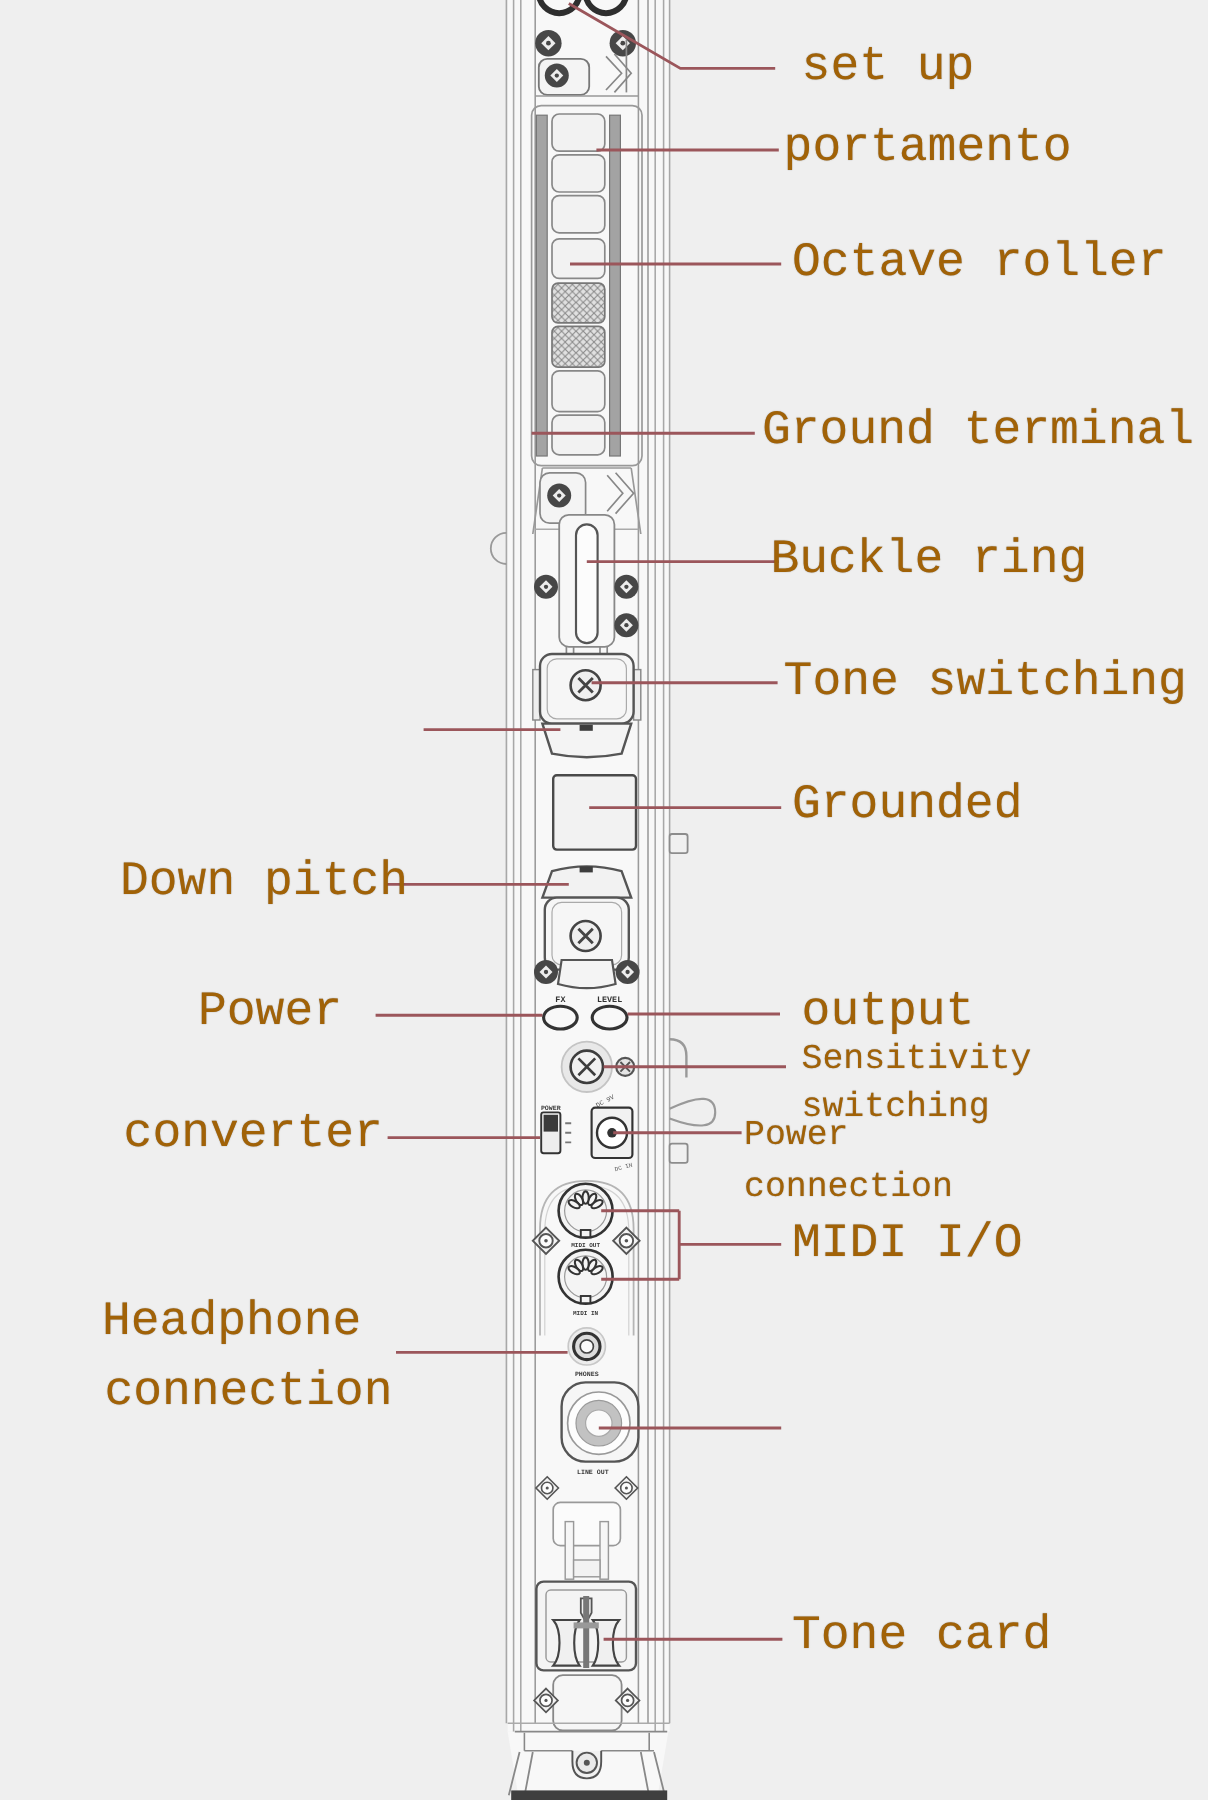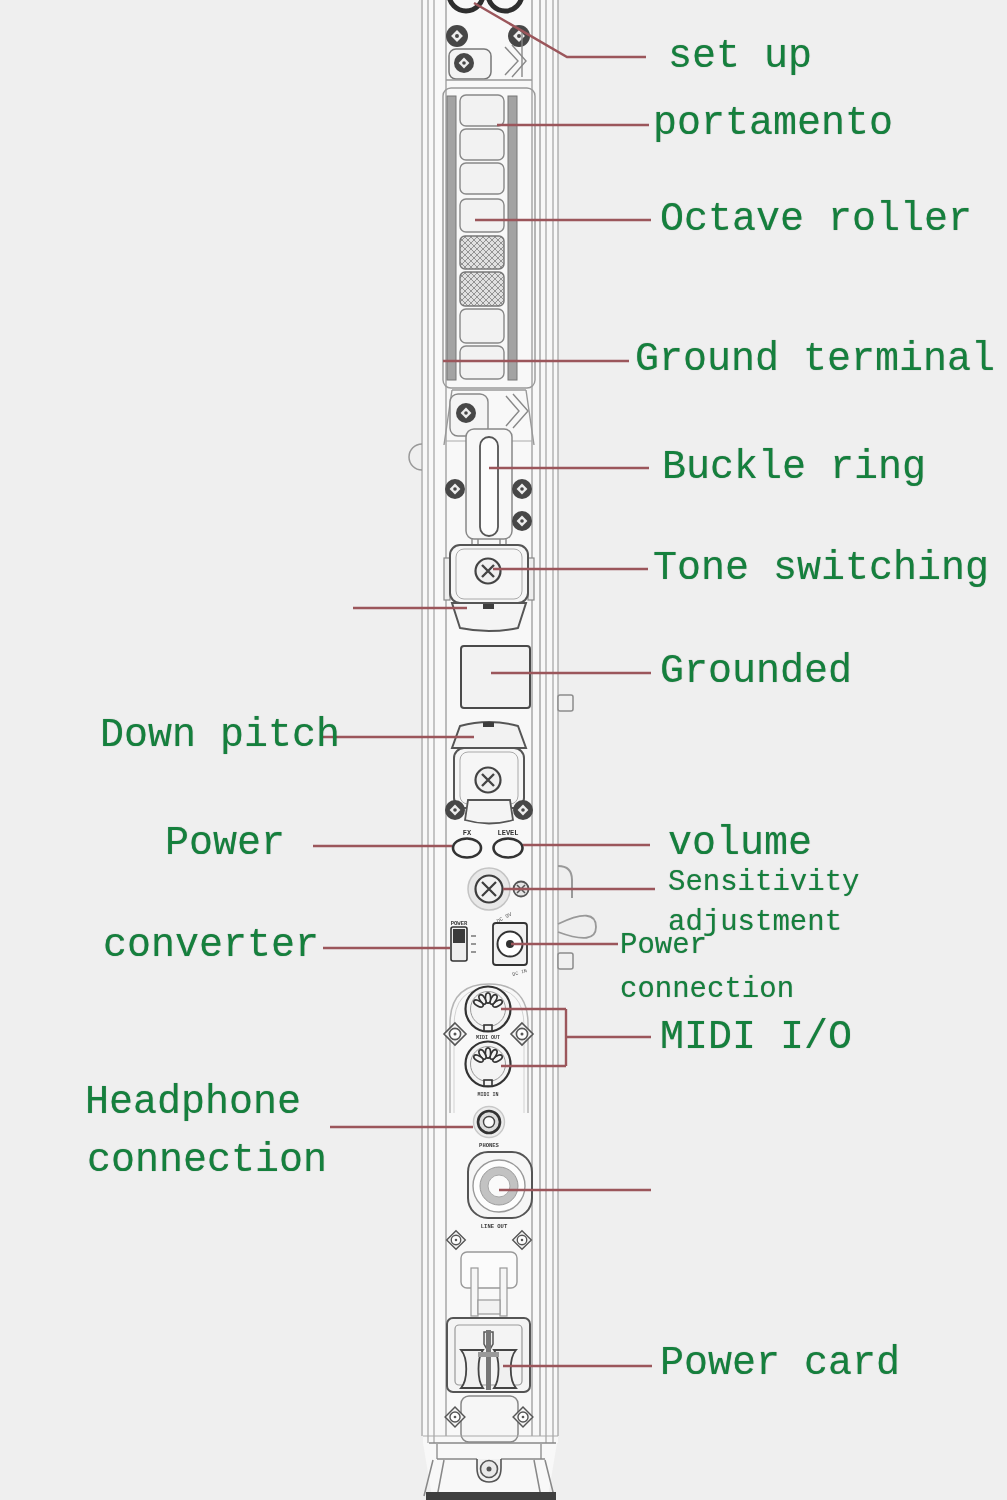--- a/index.html
+++ b/index.html
@@ -3,21 +3,21 @@
 <meta charset="utf-8">
 <style>
   html,body{margin:0;padding:0;background:#e9e9e9;}
   .stage{
     position:relative;width:1007px;height:1500px;overflow:hidden;
     background:#efefef;
     font-family:"Liberation Mono","DejaVu Sans Mono",monospace;
   }
   .stage svg{position:absolute;left:0;top:0;}
   .lab{
-    position:absolute;white-space:nowrap;color:#15803d;
+    position:absolute;white-space:nowrap;color:#a16207;
     font:40px/40px "Liberation Mono","DejaVu Sans Mono",monospace;
     text-shadow:0 0 1px rgba(40,40,40,.45);
     letter-spacing:0;
   }
   .sm{font-size:29px;line-height:33px;font-family:Liberation Mono, monospace;}
 </style>
 </head>
 <body>
 
 <div class="stage">
@@ -268,29 +268,29 @@
     <line x1="330" y1="1127" x2="473" y2="1127"></line>
     <line x1="499" y1="1190" x2="651" y2="1190"></line>
     <line x1="503" y1="1366" x2="652" y2="1366"></line>
   </g>
 </svg>
 
 <div class="lab" style="left:668px;top:37px">set up</div>
 <div class="lab" style="left:660px;top:200px">Octave roller</div>
 <div class="lab" style="left:653px;top:104px">portamento</div>
 <div class="lab" style="left:635px;top:340px">Ground terminal</div>
-<div class="lab" style="left:662px;top:448px">Buckle ring</div>
+<div class="lab" style="left:642px;top:448px">Buckle ring</div>
 <div class="lab" style="left:653px;top:549px">Tone switching</div>
 <div class="lab" style="left:660px;top:652px">Grounded</div>
 <div class="lab" style="left:100px;top:716px">Down pitch</div>
 <div class="lab" style="left:165px;top:824px">Power</div>
-<div class="lab" style="left:668px;top:824px">volume</div>
+<div class="lab" style="left:668px;top:824px">output</div>
 <div class="lab sm" style="left:668px;top:866px">Sensitivity</div>
-<div class="lab sm" style="left:668px;top:906px">adjustment</div>
+<div class="lab sm" style="left:668px;top:906px">switching</div>
 <div class="lab" style="left:103px;top:926px">converter</div>
 <div class="lab sm" style="left:620px;top:929px">Power</div>
 <div class="lab sm" style="left:620px;top:973px">connection</div>
 <div class="lab" style="left:85px;top:1083px">Headphone</div>
 <div class="lab" style="left:660px;top:1018px">MIDI I/O</div>
 <div class="lab" style="left:87px;top:1141px">connection</div>
-<div class="lab" style="left:660px;top:1344px">Power card</div>
+<div class="lab" style="left:660px;top:1344px">Tone card</div>
 
 </div>
 
 </body></html>

